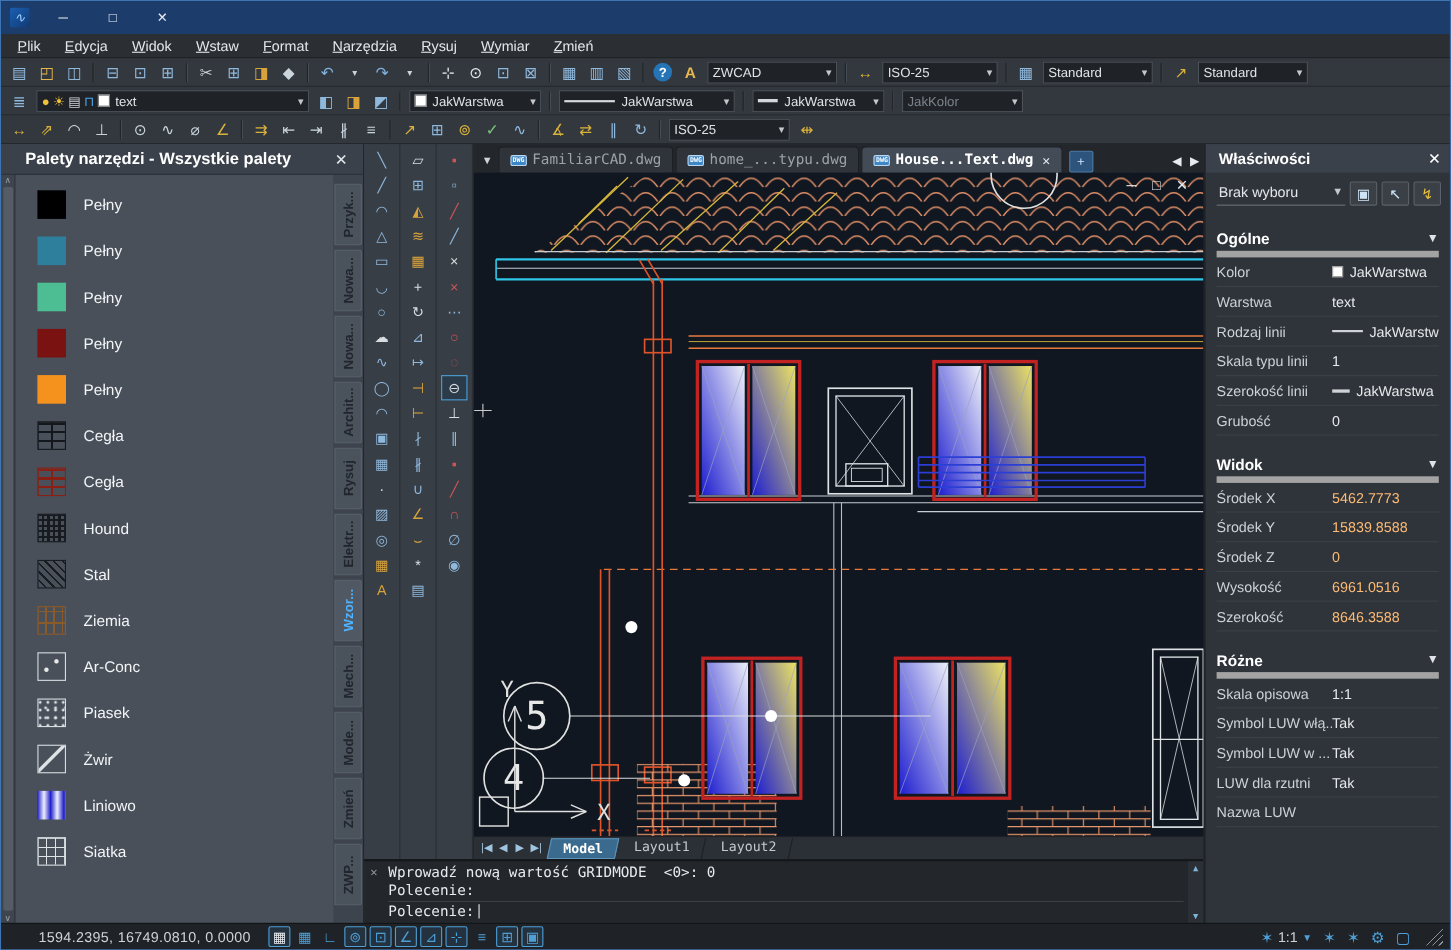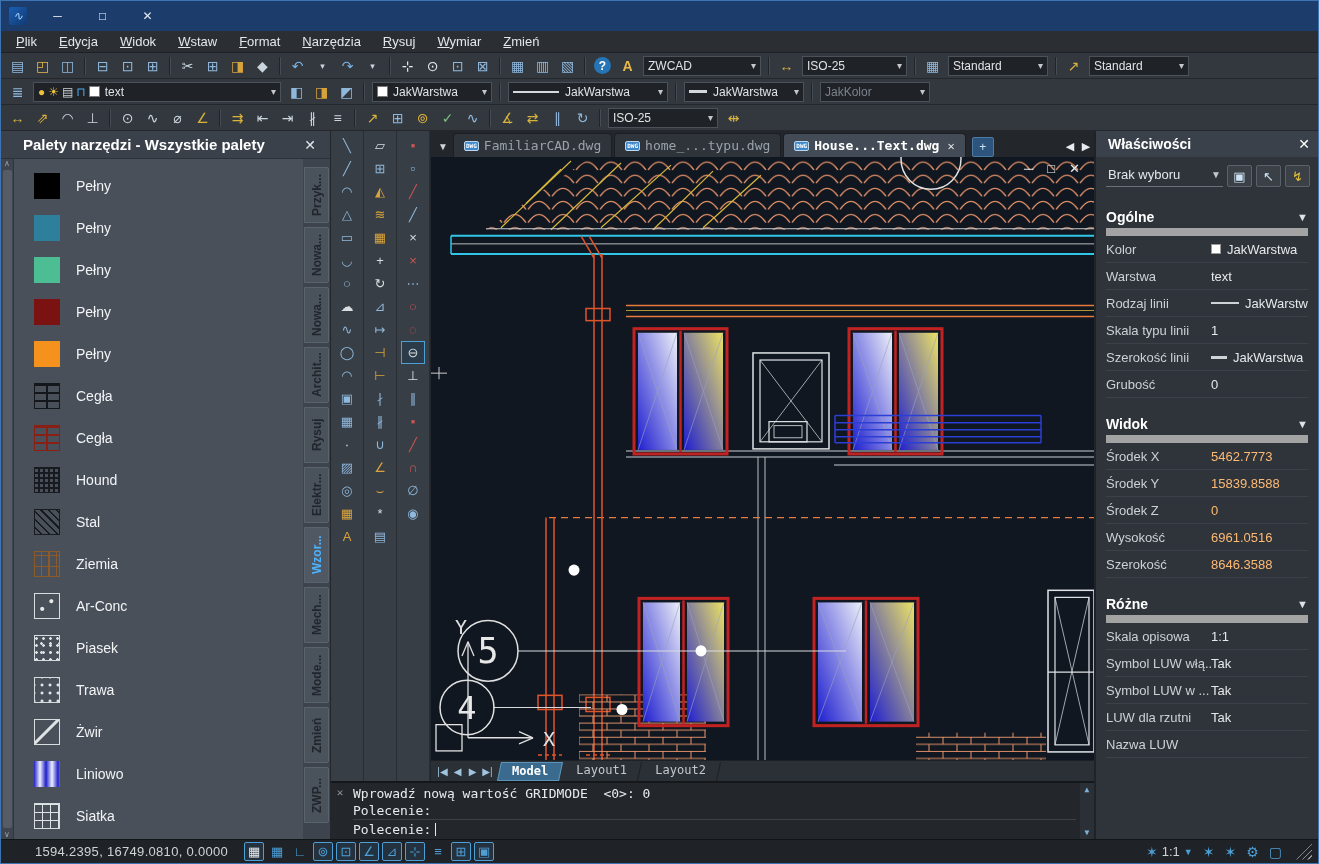--- a/index.html
+++ b/index.html
@@ -112,21 +112,21 @@
 
   
   .props{width:224px;flex:none;background:#2f343a;border-left:2px solid #1f2327;display:flex;flex-direction:column;font-size:13px;color:#d4d8db;overflow:hidden}
   .pr-head{height:26px;background:#3a414b;display:flex;align-items:center;padding:0 8px 0 12px;color:#fff;font-weight:bold;font-size:14px;flex:none}
   .pr-head .x{margin-left:auto;font-weight:normal}
   .pr-top{display:flex;align-items:center;padding:8px 8px 4px 10px;gap:4px}
   .pr-combo{flex:1;display:flex;align-items:center;border-bottom:1px solid #6a7077;padding:2px 2px 4px 2px;color:#e4e7ea}
   .pr-combo .arr{margin-left:auto;font-size:10px;color:#c2c8cd}
   .pr-btn{width:25px;height:22px;border:1px solid #5a6168;background:#3a4046;display:flex;align-items:center;justify-content:center;color:#cfe3f5;font-size:13px;border-radius:2px}
   .sec{padding:0 10px}
-  .sec-head{display:flex;align-items:center;font-weight:bold;color:#fff;font-size:14px;border-bottom:8px solid #a3a3a3;padding:4px 0 3px;margin-top:14px}
+  .sec-head{display:flex;align-items:center;font-weight:bold;color:#fff;font-size:14px;border-bottom:6px solid #a3a3a3;padding:4px 0 3px;margin-top:14px}
   .sec-head .chev{margin-left:auto;font-size:11px;color:#dfe3e6}
   .prow{display:flex;align-items:center;height:27px;border-bottom:1px solid #3b4148}
   .plabel{width:105px;flex:none;overflow:hidden;white-space:nowrap;color:#ccd1d5}
   .pval{flex:1;display:flex;align-items:center;color:#e6e9eb;white-space:nowrap;overflow:hidden}
   .pre{display:none}
   .pre.swatch{display:inline-block;width:10px;height:10px;background:#fff;border:1px solid #999;margin-right:6px}
   .pre.line{display:inline-block;width:42px;border-top:2px solid #cfd3d6;margin-right:6px}
   .pre.line2{display:inline-block;width:16px;border-top:3px solid #cfd3d6;margin-right:6px}
   .sec.view .pv2{color:#fdba74}
 
@@ -366,24 +366,20 @@
           <div class="pal-item">
             <span class="sw sw-arconc"></span>
             <span>Ar-Conc</span>
           </div>
 
           <div class="pal-item">
             <span class="sw sw-sand"></span>
             <span>Piasek</span>
           </div>
 
-          <div class="pal-item">
-            <span class="sw sw-grass"></span>
-            <span>Trawa</span>
-          </div>
 
           <div class="pal-item">
             <span class="sw sw-gravel"></span>
             <span>Żwir</span>
           </div>
 
           <div class="pal-item">
             <span class="sw sw-linear"></span>
             <span>Liniowo</span>
           </div>

